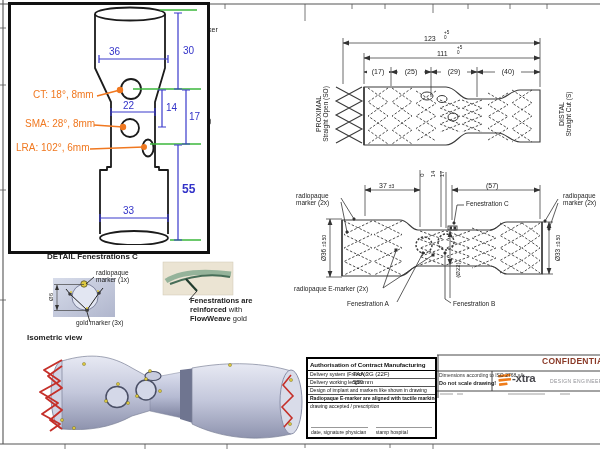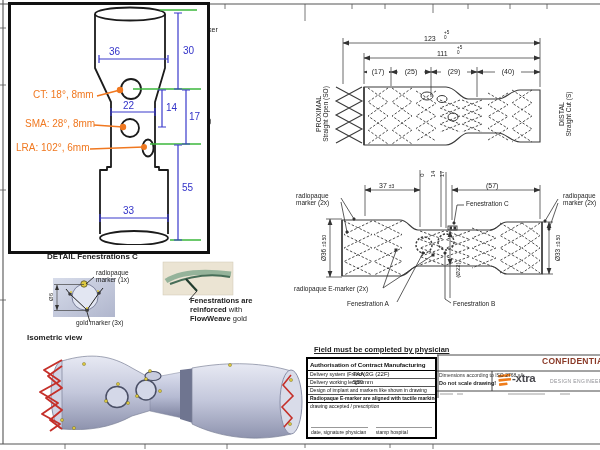--- a/index.html
+++ b/index.html
@@ -288,28 +288,27 @@
         <circle cx="109" cy="85" r="2.4"></circle>
           <circle cx="112" cy="122" r="2.4"></circle>
           <circle cx="133" cy="142" r="2.2"></circle>
       </g>
     </svg>
     <span class="s" style="left:98px;top:42px;font-size:10px;color:#3232c8;">36</span>
     <span class="s" style="left:172px;top:41px;font-size:10px;color:#3232c8;">30</span>
     <span class="s" style="left:112px;top:96px;font-size:10px;color:#3232c8;">22</span>
     <span class="s" style="left:155px;top:98px;font-size:10px;color:#3232c8;">14</span>
     <span class="s" style="left:178px;top:107px;font-size:10px;color:#3232c8;">17</span>
-    <span class="s" style="left:171px;top:178px;font-size:10px;color:#3232c8;">55</span>
+    <span class="s" style="left:171px;top:178px;font-size:12px;color:#3232c8;font-weight:bold;">55</span>
     <span class="s" style="left:112px;top:201px;font-size:10px;color:#3232c8;">33</span>
     <span class="s" style="left:22px;top:85px;font-size:10px;color:#f07820;">CT: 18°, 8mm</span>
     <span class="s" style="left:14px;top:114px;font-size:10px;color:#f07820;">SMA: 28°, 8mm</span>
     <span class="s" style="left:5px;top:138px;font-size:10px;color:#f07820;">LRA: 102°, 6mm</span>
   </div>
 
-  <span class="s bold" style="left:314px;top:346px;font-size:7.5px;text-decoration:underline;">Field must be completed by physician</span>
 
   <div id="physBox">
     <div class="pb-title">Authorisation of Contract Manufacturing</div>
     <div class="pb-row">
       <span>Delivery system (French):</span>
       <span class="pb-val">TAA 3G (22F)</span>
     </div>
     <div class="pb-row">
       <span>Delivery working length:</span>
       <span class="pb-val">550mm</span>

